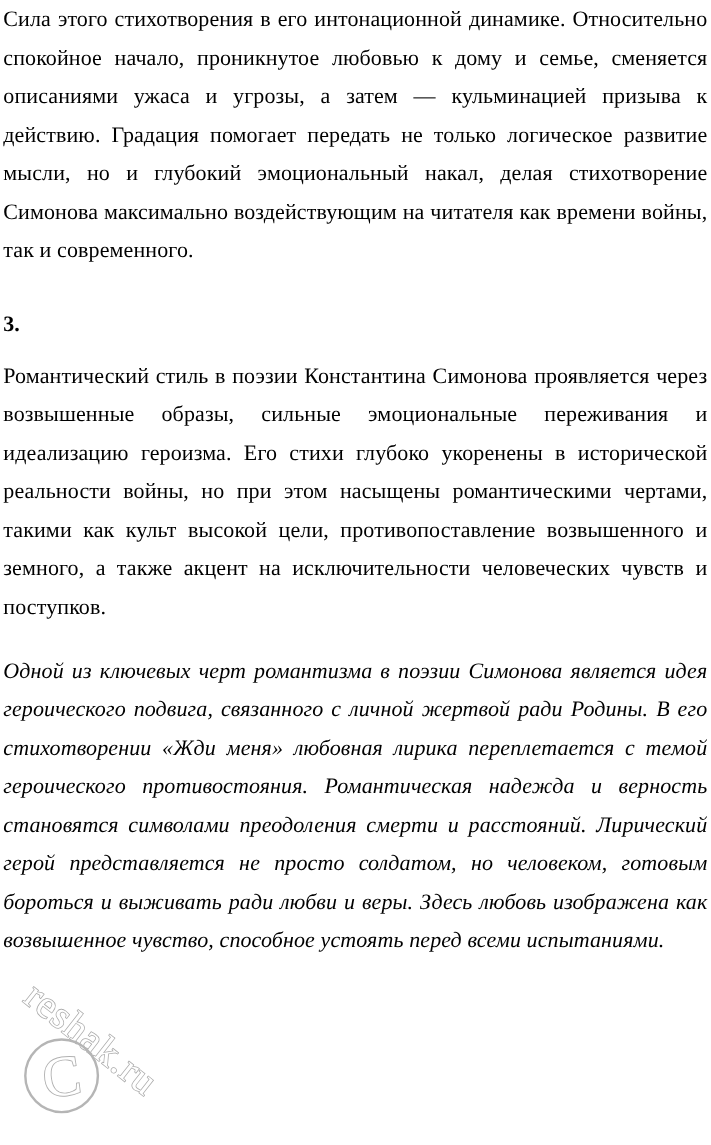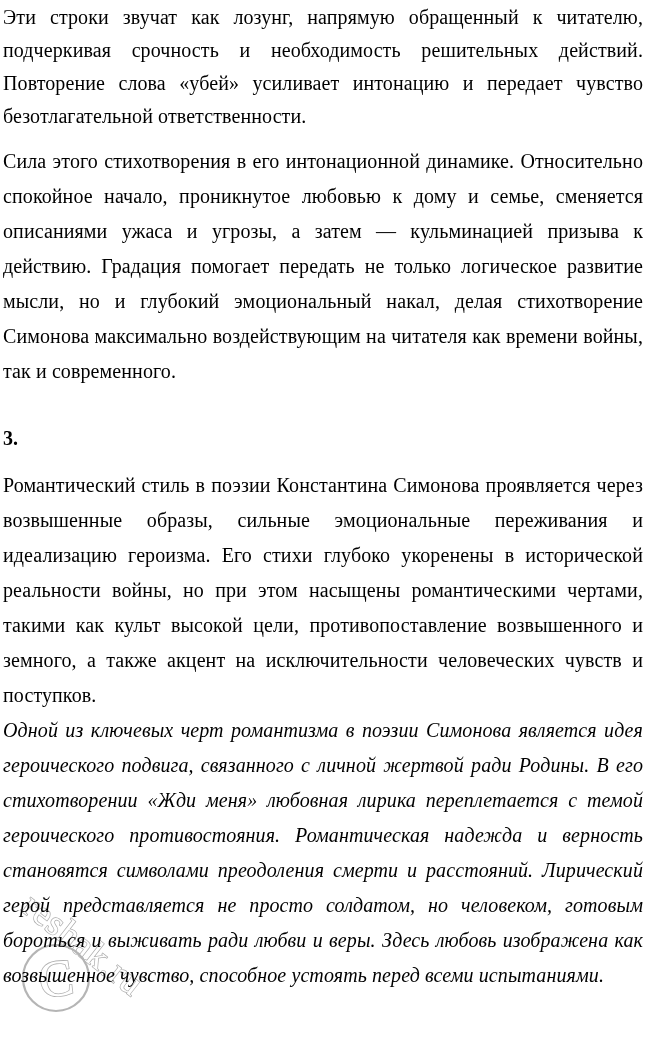--- a/index.html
+++ b/index.html
@@ -28,21 +28,21 @@
     letter-spacing: 0.1px;
   }
   .para.p1 { margin-bottom: 11px; line-height: 33px; }
   .para.p2 { margin-bottom: 32px; }
   .heading3 {
     font-size: 20px;
     font-weight: bold;
     line-height: 35px;
     margin-bottom: 12px;
   }
-  .para.p3 { }
+  .para.p3 { margin-bottom: 23px; }
   .para.p4 { margin-bottom: 0; font-style: italic; }
   .watermark {
     position: absolute;
     left: 0;
     top: 878px;
     z-index: 0;
   }
   .watermark text {
     font-family: "Liberation Serif", "DejaVu Serif", serif;
     paint-order: stroke fill;
@@ -55,20 +55,19 @@
 
   <svg class="watermark" width="220" height="163" viewBox="0 0 220 163" aria-hidden="true">
     <text x="20" y="32" transform="rotate(38 20 32)" font-size="36" letter-spacing="1" fill="#ffffff" stroke="#ababab" stroke-width="1.4">reshak.ru</text>
     <g>
       <circle cx="56" cy="100" r="33" fill="none" stroke="#b5b5b5" stroke-width="2.2"></circle>
       <text x="56" y="118" text-anchor="middle" font-size="52" transform="rotate(-8 56 100)" fill="#ffffff" stroke="#b0b0b0" stroke-width="1.6">C</text>
     </g>
   </svg>
 
   <div class="text-layer">
-    <p class="para p1">Эти строки звучат как лозунг, напрямую обращенный к читателю, подчеркивая срочность и необходимость решительных действий. Повторение слова «убей» усиливает интонацию и передает чувство безотлагательной ответственности.</p>
     <p class="para p2">Сила этого стихотворения в его интонационной динамике. Относительно спокойное начало, проникнутое любовью к дому и семье, сменяется описаниями ужаса и угрозы, а затем — кульминацией призыва к действию. Градация помогает передать не только логическое развитие мысли, но и глубокий эмоциональный накал, делая стихотворение Симонова максимально воздействующим на читателя как времени войны, так и современного.</p>
     <div class="heading3">3.</div>
     <p class="para p3">Романтический стиль в поэзии Константина Симонова проявляется через возвышенные образы, сильные эмоциональные переживания и идеализацию героизма. Его стихи глубоко укоренены в исторической реальности войны, но при этом насыщены романтическими чертами, такими как культ высокой цели, противопоставление возвышенного и земного, а также акцент на исключительности человеческих чувств и поступков.</p>
     <p class="para p4">Одной из ключевых черт романтизма в поэзии Симонова является идея героического подвига, связанного с личной жертвой ради Родины. В его стихотворении «Жди меня» любовная лирика переплетается с темой героического противостояния. Романтическая надежда и верность становятся символами преодоления смерти и расстояний. Лирический герой представляется не просто солдатом, но человеком, готовым бороться и выживать ради любви и веры. Здесь любовь изображена как возвышенное чувство, способное устоять перед всеми испытаниями.</p>
   </div>
 
 </div>
 
 </body></html>

